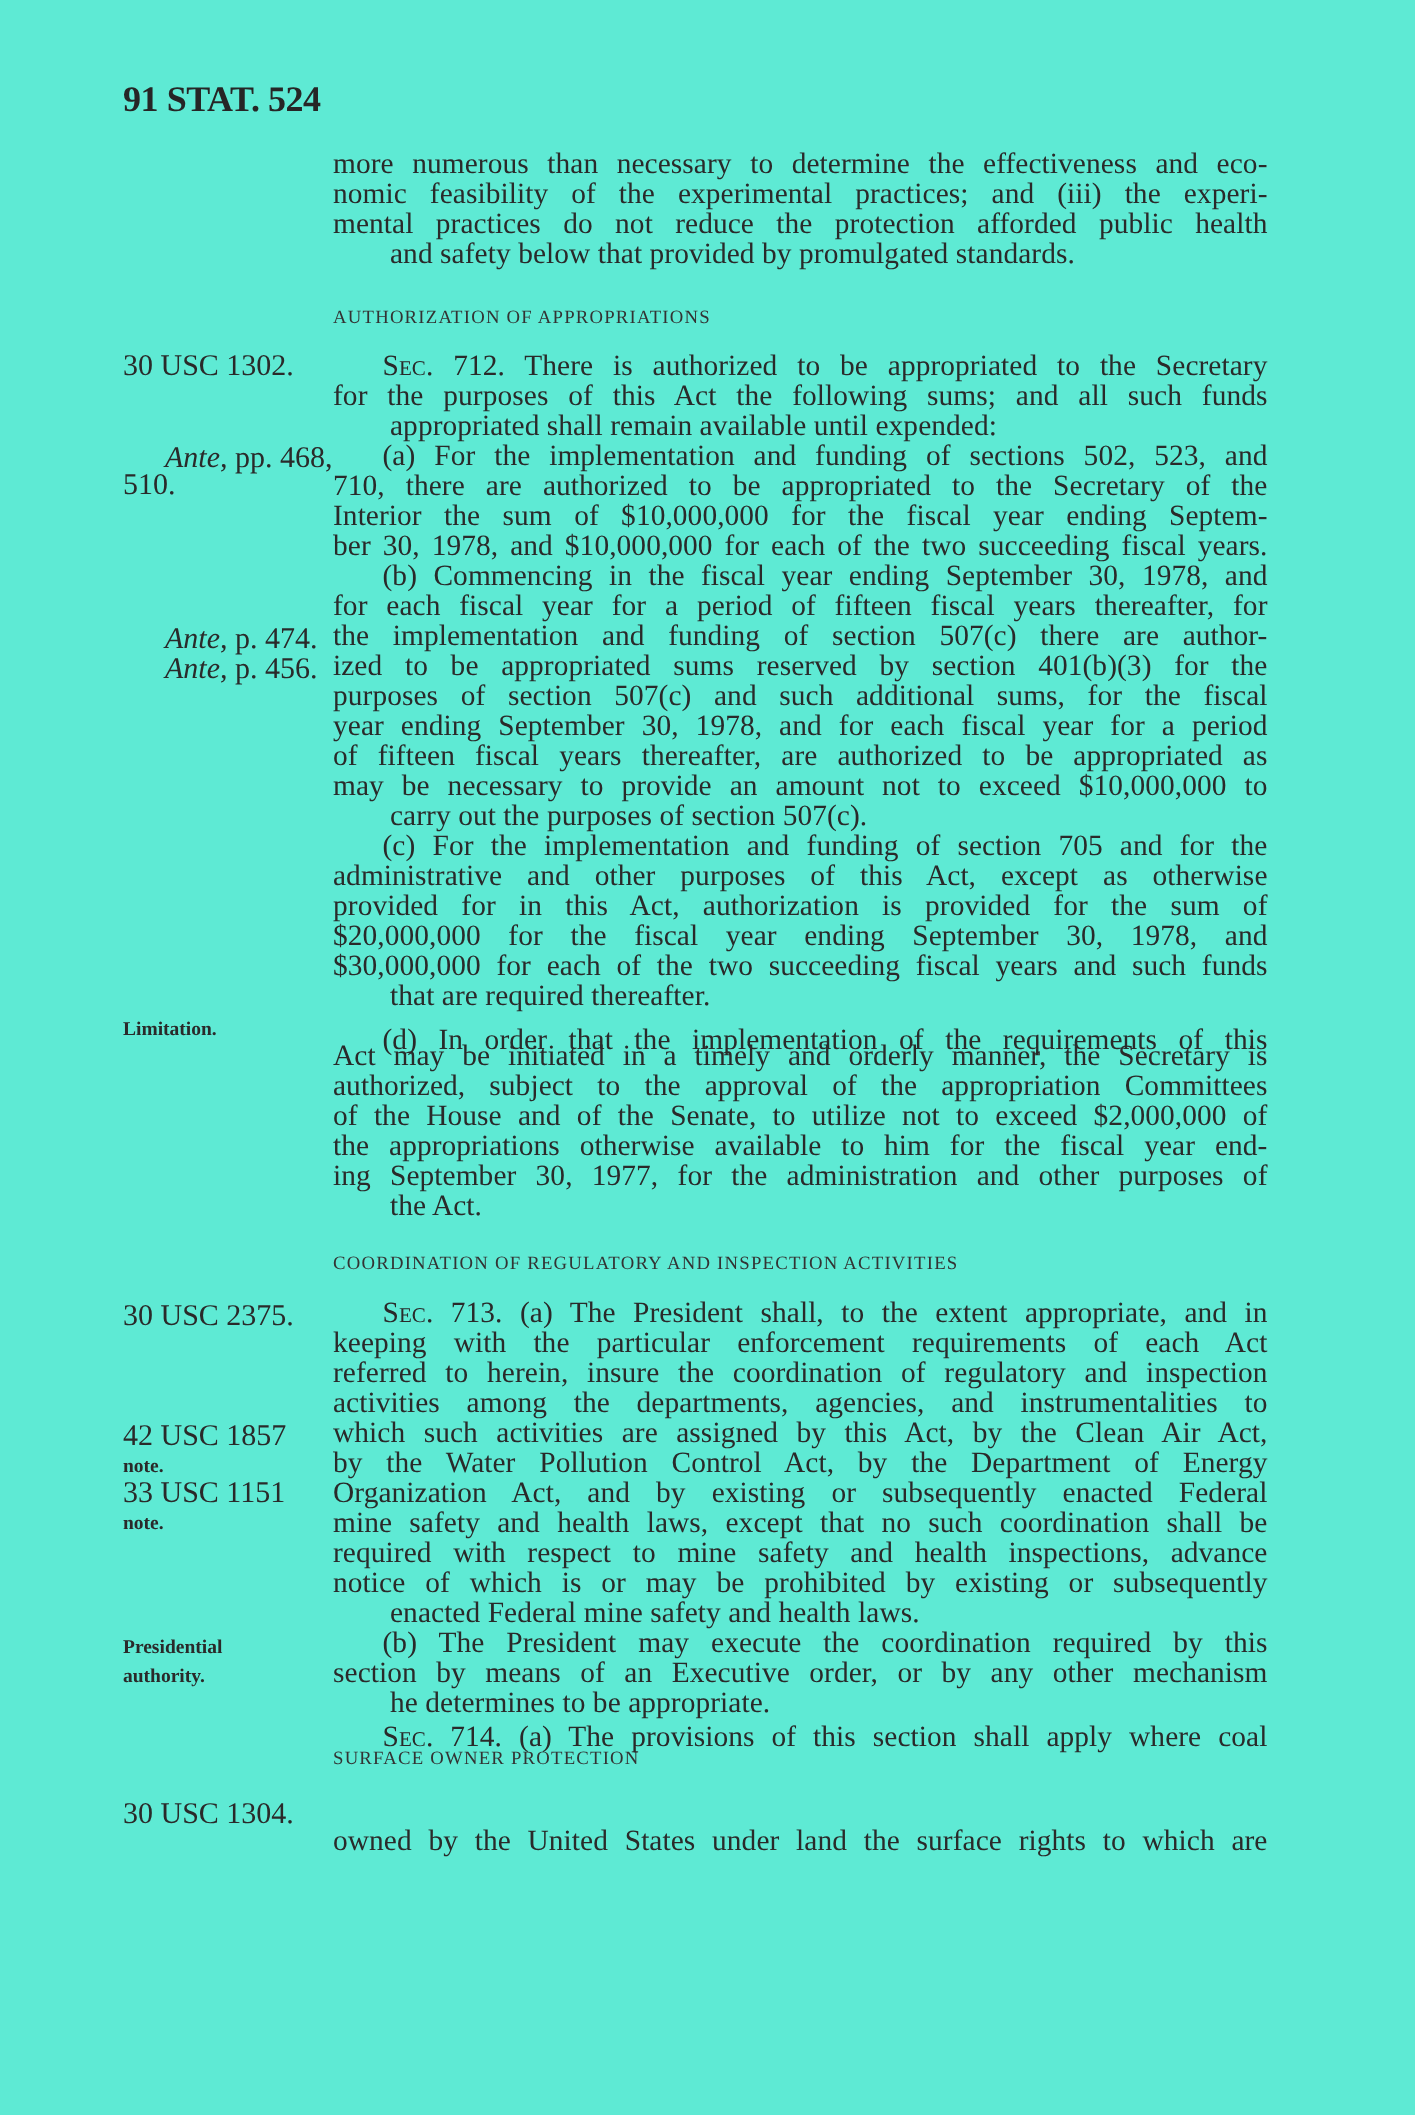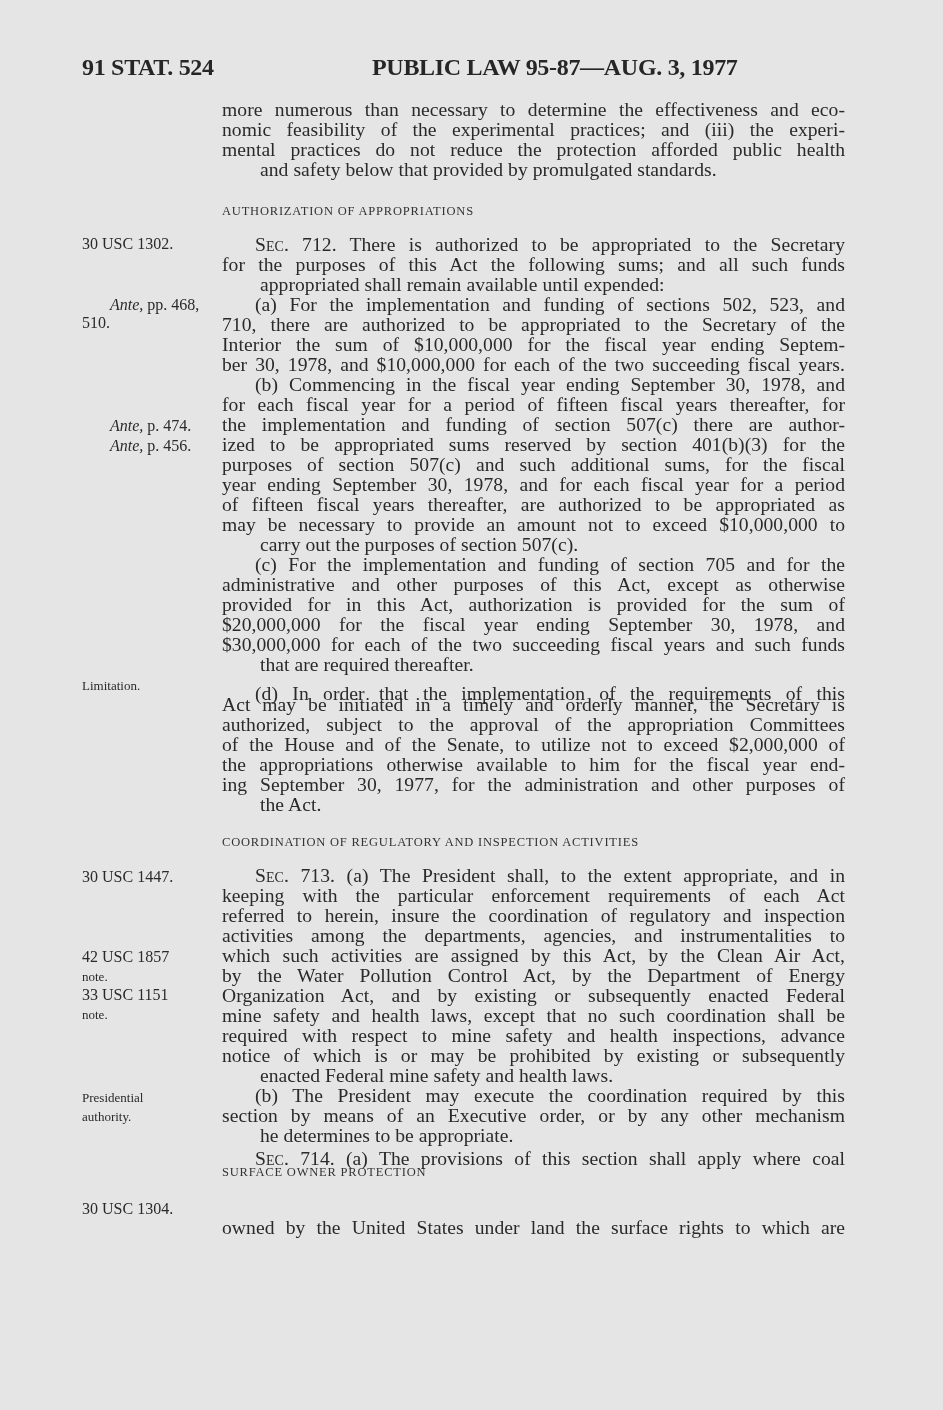--- a/index.html
+++ b/index.html
@@ -1,52 +1,51 @@
 <!DOCTYPE html>
 <html><head>
 <meta charset="utf-8">
 <style>
   html, body { margin: 0; padding: 0; background: #ffffff; }
   body { width: 943px; height: 1410px; position: relative; overflow: hidden;
          font-family: "DejaVu Serif", "Liberation Serif", serif; color: #2b2b2b; }
-  .page { position: absolute; left: 0; top: 0; width: 943px; height: 1410px; background: #e5e5e5; }
+  .page { position: absolute; left: 0; top: 0; width: 943px; height: 1410px; background: #5eead4; }
   .hdr { position: absolute; top: 54px; font-family: "Liberation Serif", serif; font-weight: bold;
          font-size: 24px; letter-spacing: -0.3px; color: #262626; white-space: nowrap; }
   .hdr-left { left: 82px; }
   .hdr-center { left: 372px; }
   .body { position: absolute; left: 222px; width: 623px; }
   .ln { position: absolute; left: 0; width: 623px; height: 20px; line-height: 20px;
         font-family: "Liberation Serif", serif; font-size: 19.6px; white-space: nowrap;
         text-align: justify; text-align-last: justify; color: #2a2a2a; letter-spacing: 0.05px; }
   .ln.last { text-align-last: left; margin-left: 38px; }
   .ln.ind { padding-left: 33px; width: 590px; }
   .sc { font-variant: small-caps; }
   .head { position: absolute; left: 0; width: 623px; 
           font-family: "Liberation Serif", serif; font-size: 12.5px; letter-spacing: 0.8px;
           text-transform: uppercase; color: #333; height: 16px; line-height: 16px; white-space: nowrap; }
-  .note { position: absolute; left: 82px; font-family: "Liberation Serif", serif; font-size: 16px;
+  .note { position: absolute; left: 82px; font-family: "Liberation Serif", serif; font-size: 20px;
           line-height: 18px; color: #2a2a2a; white-space: nowrap; }
-  .note.small { font-size: 13px; font-weight: normal; }
+  .note.small { font-size: 13px; font-weight: bold; }
   .note i { font-style: italic; margin-left: 28px; }
 </style>
 </head>
 <body>
 
 <div class="page">
 
   <div class="hdr hdr-left">91 STAT. 524</div>
-  <div class="hdr hdr-center">PUBLIC LAW 95-87—AUG. 3, 1977</div>
 
   <div class="note" style="top:235px">30 USC 1302.</div>
   <div class="note" style="top:296px"><i>Ante,</i><span> pp. 468,</span></div>
   <div class="note" style="top:314px">510.</div>
   <div class="note" style="top:417px"><i>Ante,</i><span> p. 474.</span></div>
   <div class="note" style="top:437px"><i>Ante,</i><span> p. 456.</span></div>
   <div class="note small" style="top:677px">Limitation.</div>
-  <div class="note" style="top:868px">30 USC 1447.</div>
+  <div class="note" style="top:868px">30 USC 2375.</div>
   <div class="note" style="top:948px">42 USC 1857</div>
   <div class="note small" style="top:968px">note.</div>
   <div class="note" style="top:986px">33 USC 1151</div>
   <div class="note small" style="top:1006px">note.</div>
   <div class="note small" style="top:1089px">Presidential</div>
   <div class="note small" style="top:1108px">authority.</div>
   <div class="note" style="top:1200px">30 USC 1304.</div>
 
   <div class="body" style="top:0">
 

